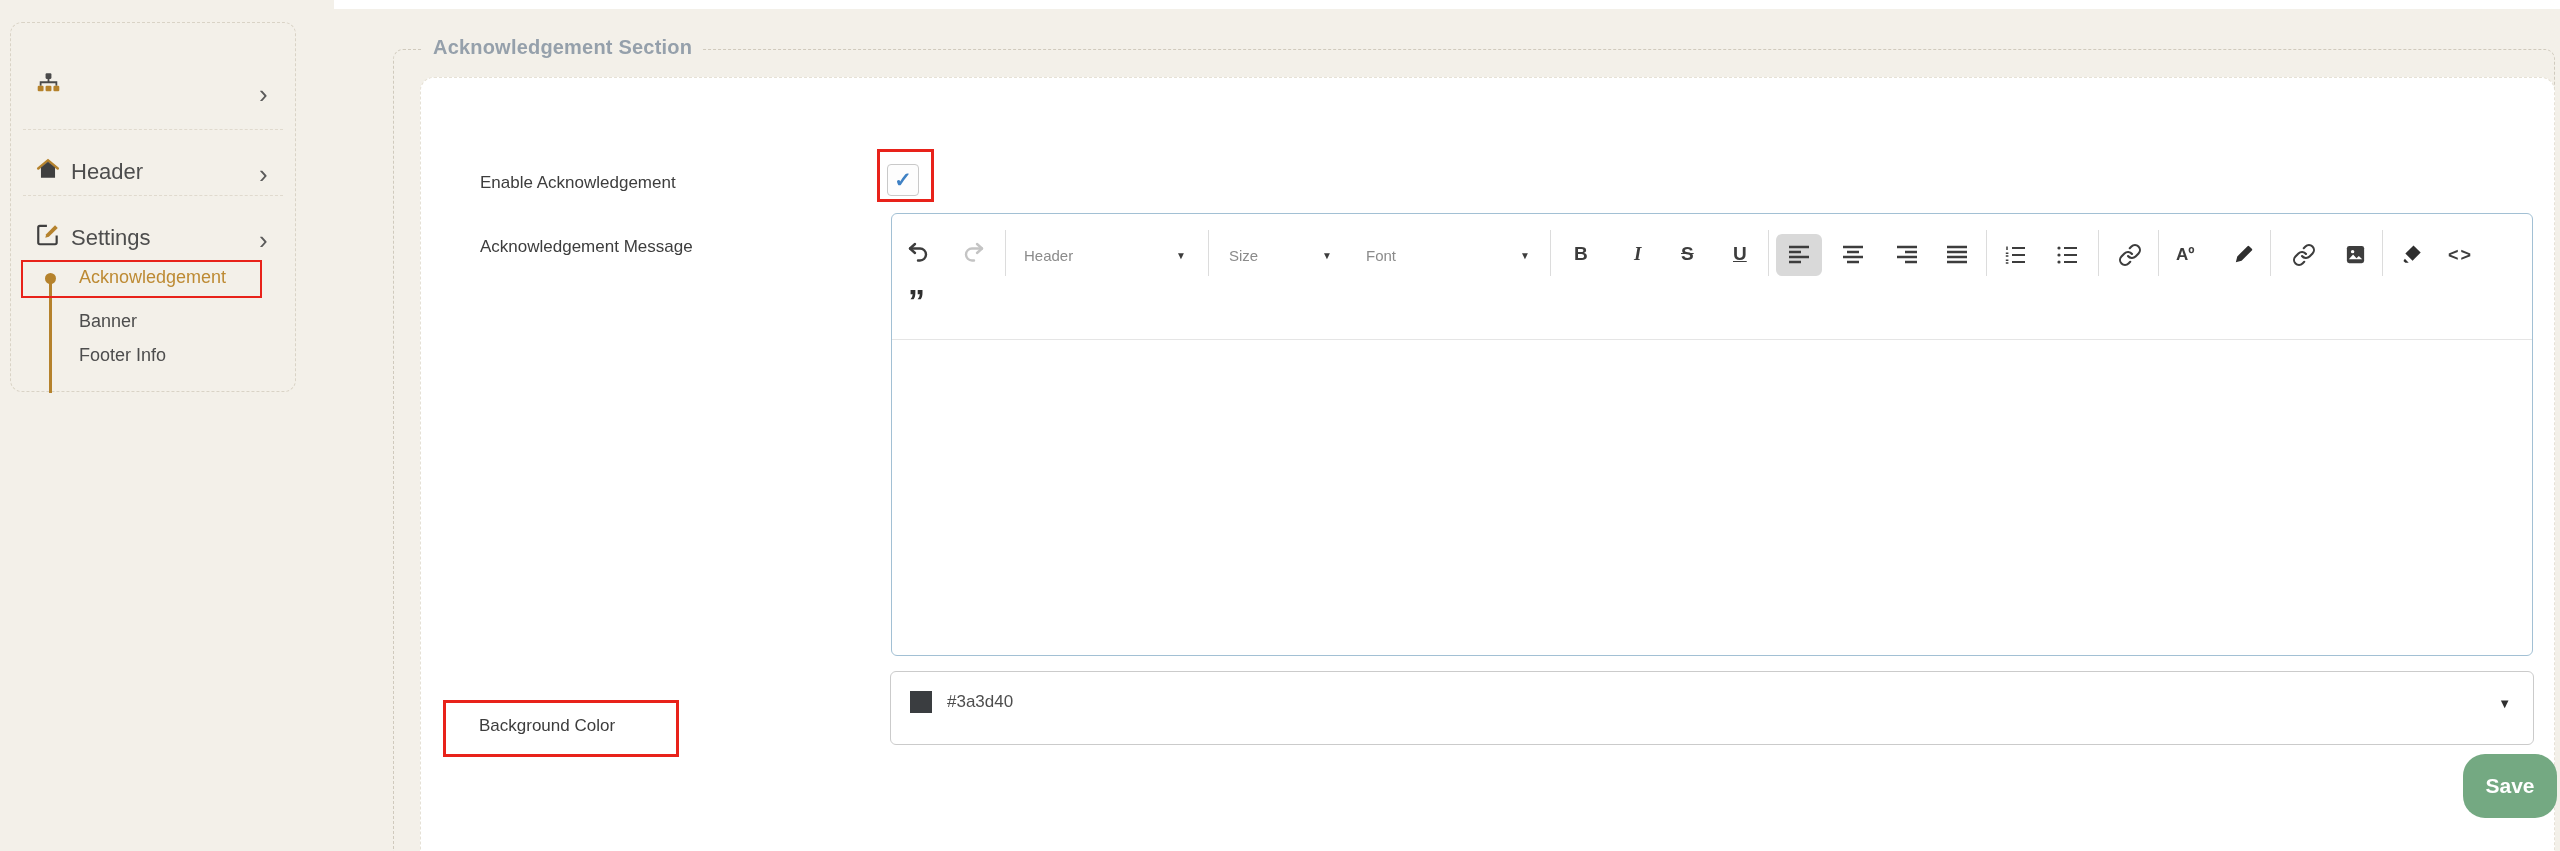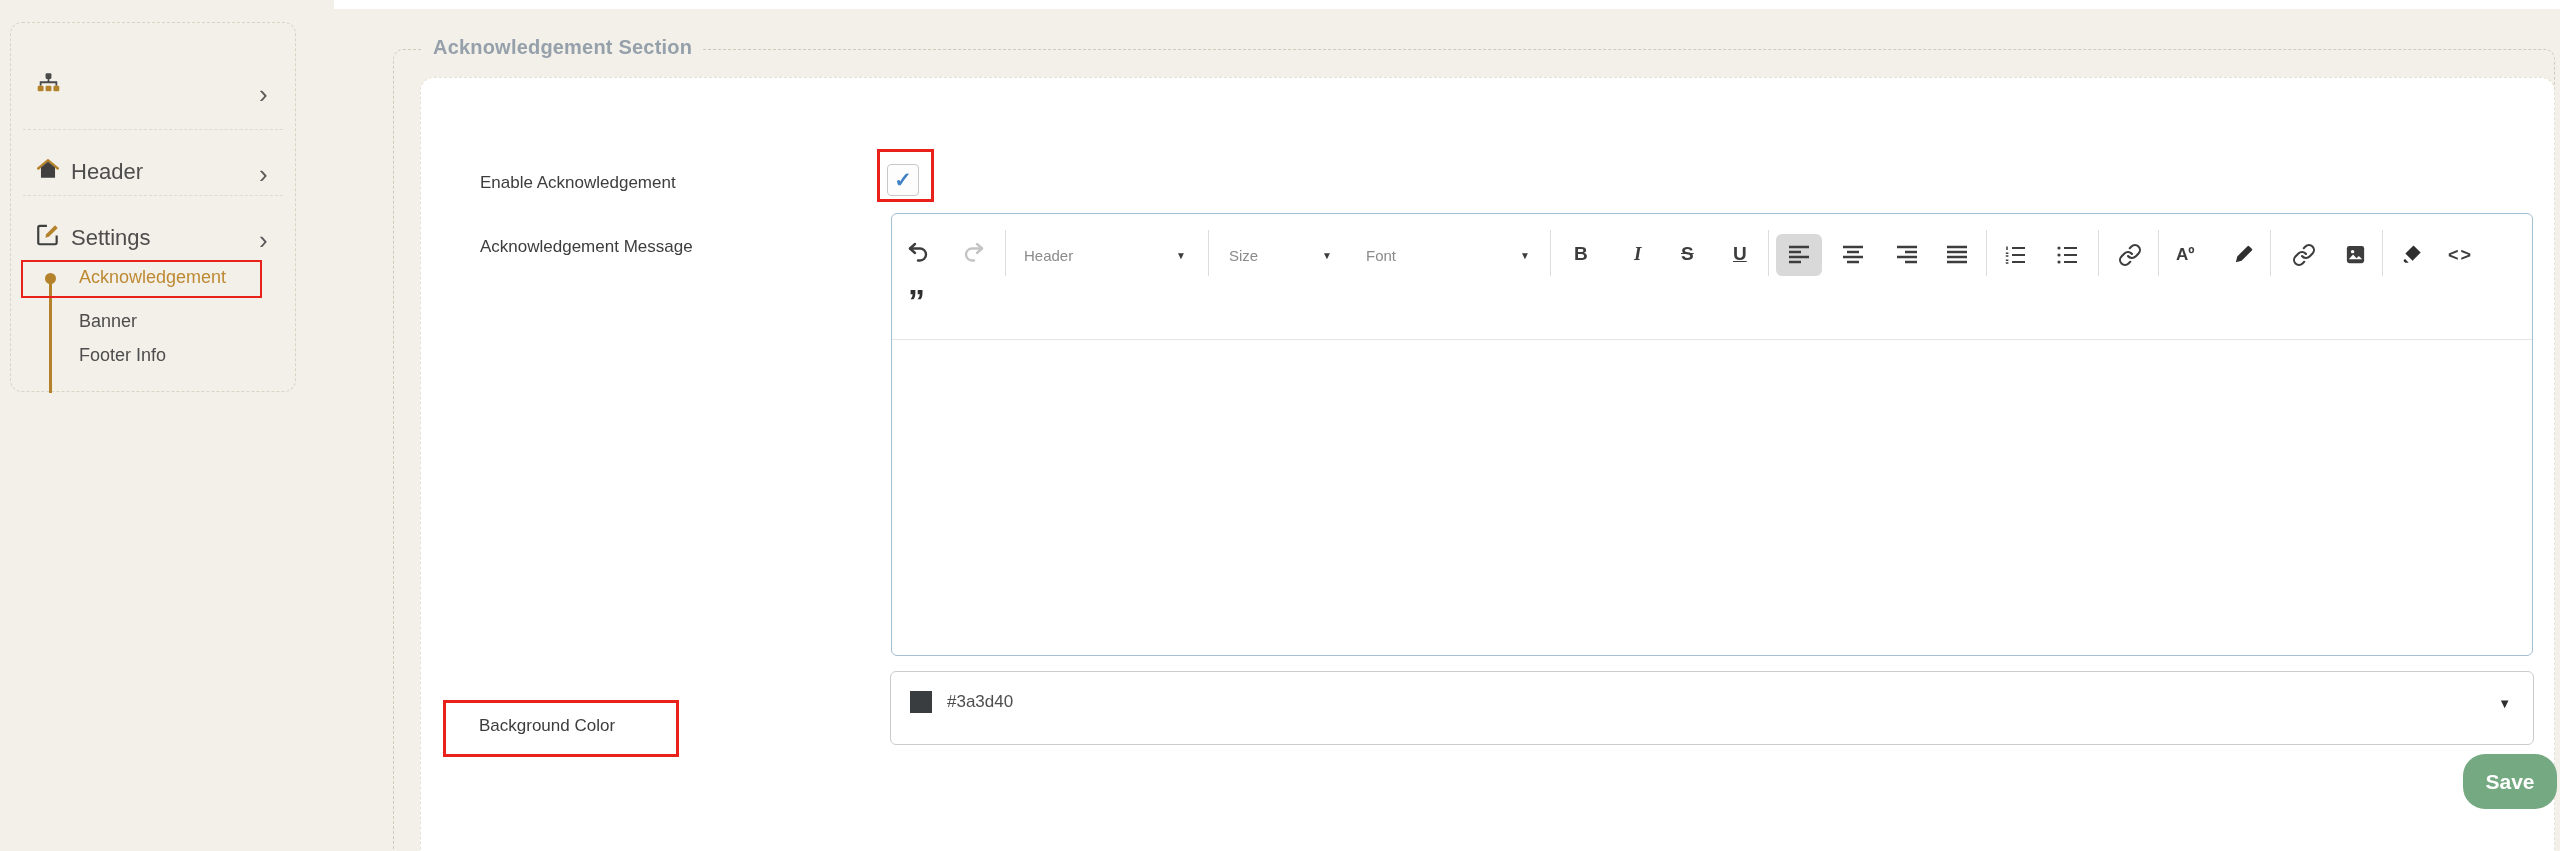--- a/index.html
+++ b/index.html
@@ -55,21 +55,21 @@
     font-size:13.5px; color:#4f4f4f; }
 
   
   .bg-select { position:absolute; left:469px; top:593px; width:1644px; height:74px; background:#fff;
     border:1px solid #cbcbcb; border-radius:6px; cursor:pointer; }
   .swatch { position:absolute; left:19px; top:19px; width:22px; height:22px; }
   .bg-value { position:absolute; left:56px; top:20px; font-size:17px; color:#4e4e4e; }
   .bg-caret { position:absolute; right:22px; top:24px; font-size:13px; color:#2f2f2f; }
 
   
-  .save-btn { position:absolute; left:2042px; top:676px; width:94px; height:55px; background:#74a982;
+  .save-btn { position:absolute; left:2042px; top:676px; width:94px; height:64px; background:#74a982;
     border:none; border-radius:22px; color:#ffffff; font-size:21px; font-weight:600;
     font-family:"Liberation Sans", sans-serif; cursor:pointer; }
 
   svg { display:block; }
 </style>
 </head>
 <body>
 
 <div id="screen">
   <div class="top-strip"></div>

